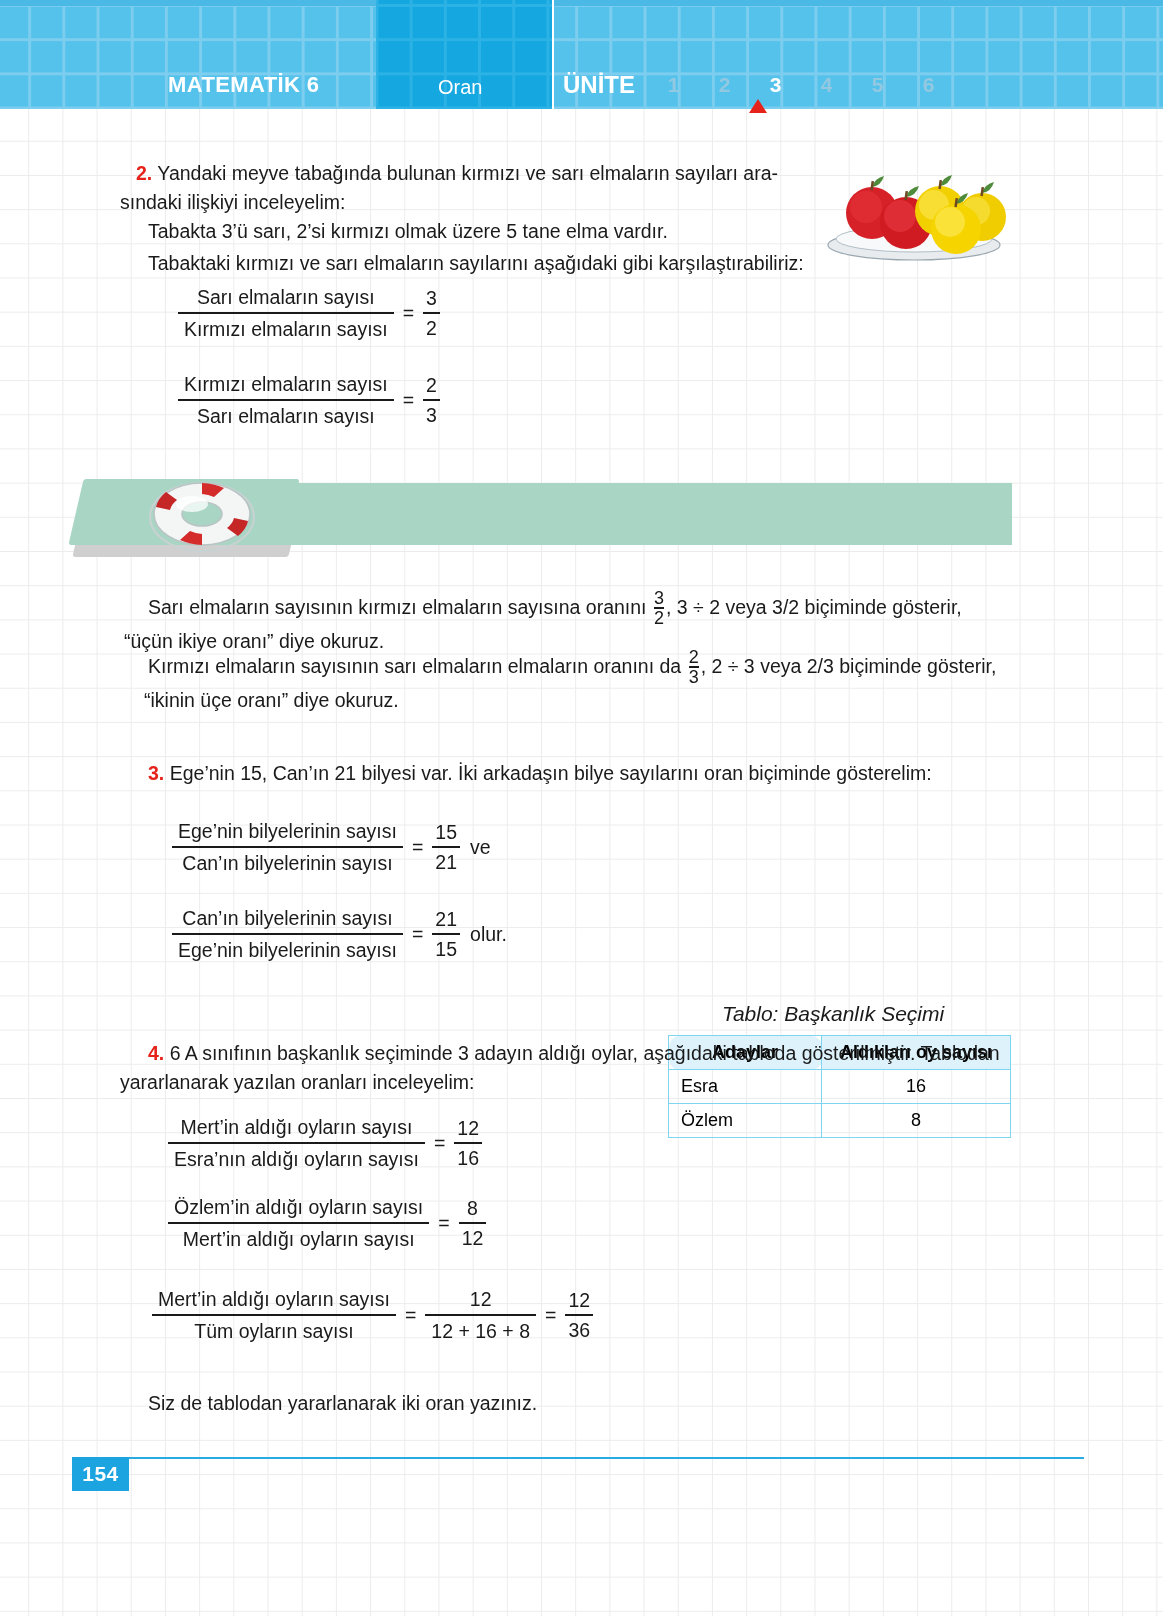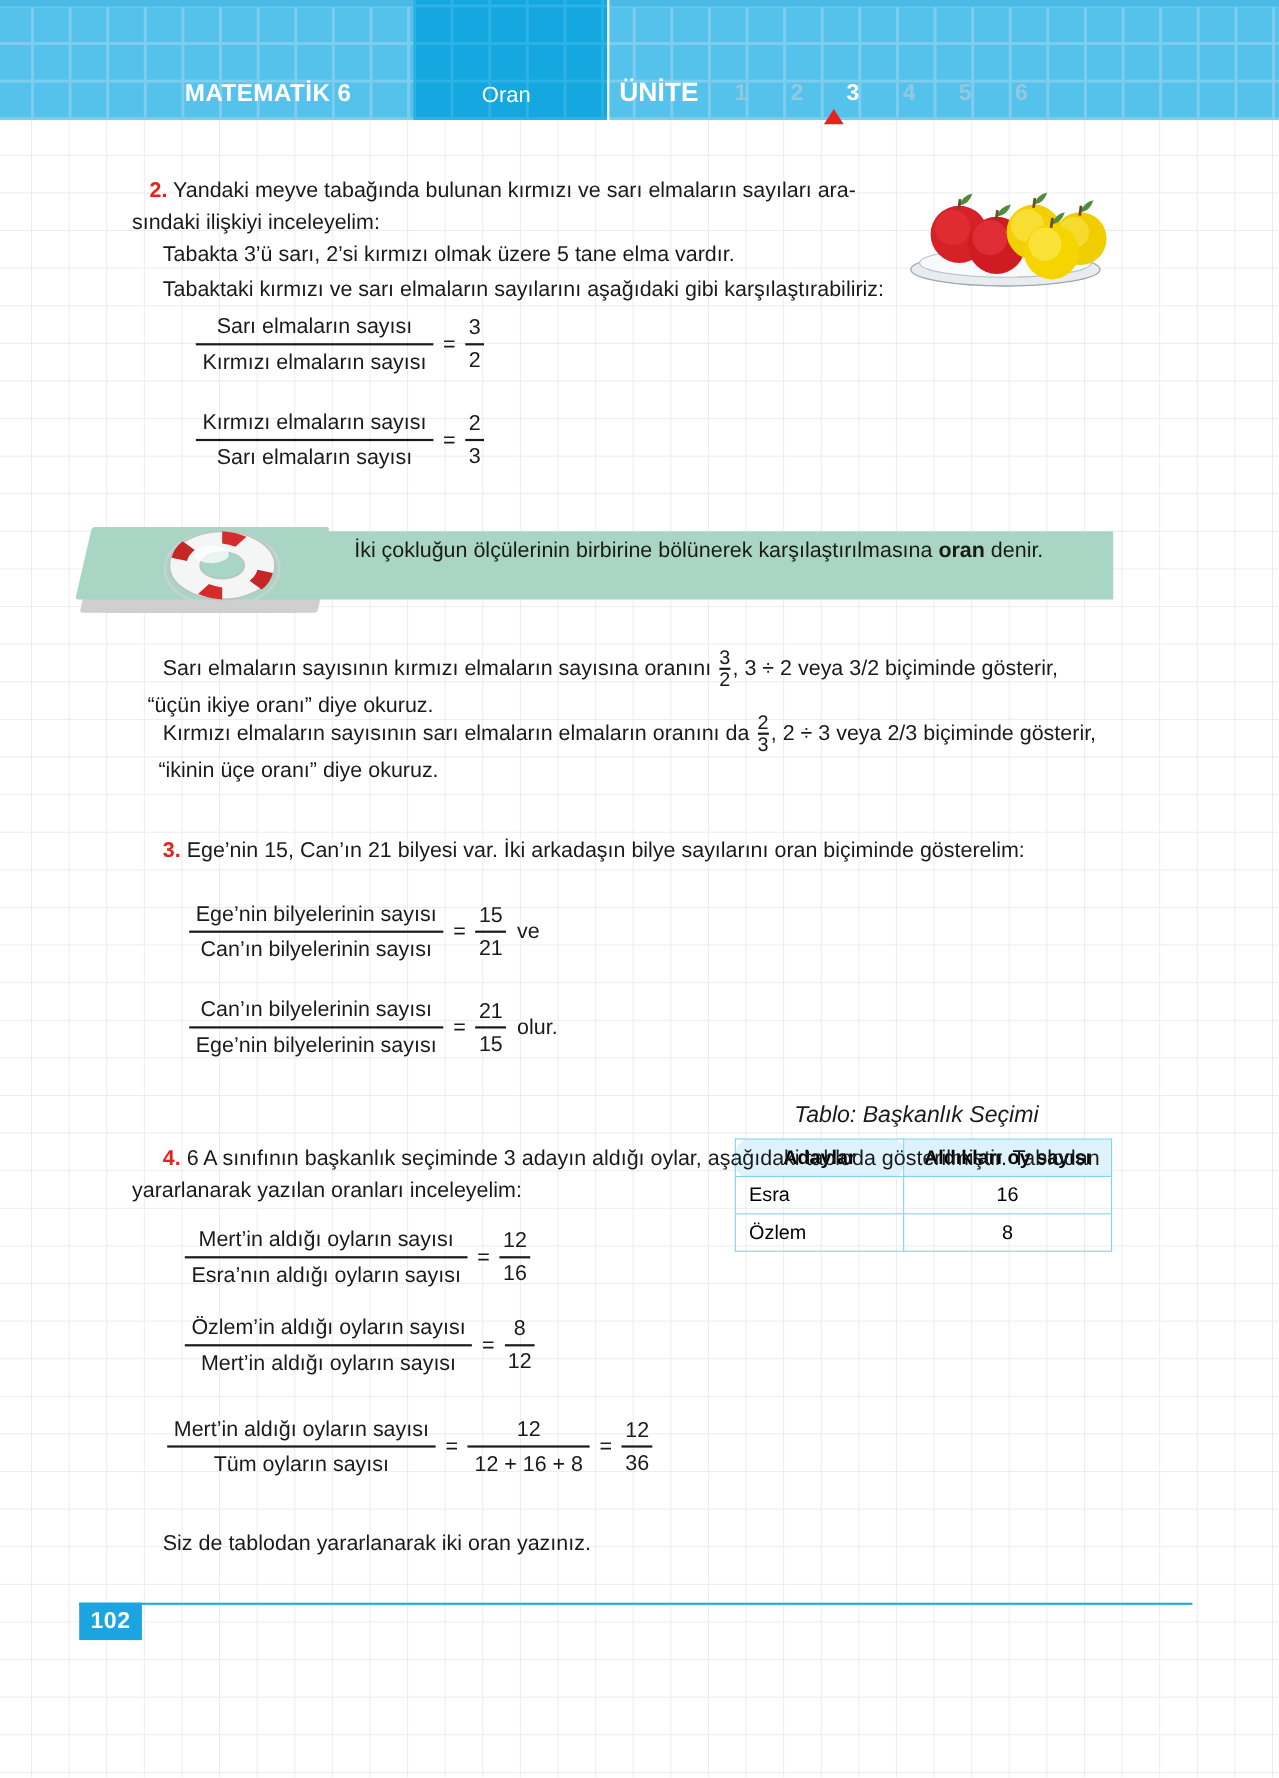--- a/index.html
+++ b/index.html
@@ -457,33 +457,30 @@
       <ellipse cx="60" cy="46" rx="52" ry="34" fill="none" stroke="#c9d2d2" stroke-width="2"></ellipse>
       <ellipse cx="60" cy="43" rx="48" ry="31" fill="#f4f6f6" stroke="#b9c4c4" stroke-width="1.6"></ellipse>
       <ellipse cx="60" cy="43" rx="20" ry="12" fill="#a9d6c4" stroke="#b9c4c4" stroke-width="1.6"></ellipse>
       <path d="M60 12 a48 31 0 0 1 22 5 l-10 9 a30 20 0 0 0 -12 -3 z" fill="#d42b2b"></path>
       <path d="M60 74 a48 31 0 0 1 -22 -5 l10 -9 a30 20 0 0 0 12 3 z" fill="#d42b2b"></path>
       <path d="M14 36 a48 31 0 0 1 10 -15 l11 8 a30 20 0 0 0 -7 10 z" fill="#c52626"></path>
       <path d="M106 50 a48 31 0 0 1 -10 15 l-11 -8 a30 20 0 0 0 7 -10 z" fill="#c52626"></path>
       <ellipse cx="50" cy="33" rx="16" ry="8" fill="#ffffff" opacity="0.75"></ellipse>
     </svg>
 
-    <div class="infobox-text">
-      <span>İki çokluğun ölçülerinin birbirine bölünerek karşılaştırılmasına </span><b>oran</b><span> denir.</span>
-    </div>
   </div>
 
   <div class="para just" style="left:148px; top:481px; width:864px; text-align:justify;">
     <span>Sarı elmaların sayısının kırmızı elmaların sayısına oranını </span><span class="ifrac">
         <span>3</span>
         <span class="bar"></span>
         <span>2</span>
       </span><span>, 3 ÷ 2 veya 3/2 biçiminde gösterir,</span>
   </div>
-  <div class="para" style="left:134px; top:518px;">“üçün ikiye oranı” diye okuruz.</div>
+  <div class="para" style="left:124px; top:518px;">“üçün ikiye oranı” diye okuruz.</div>
 
   <div class="para just" style="left:148px; top:540px; width:864px; text-align:justify;">
     <span>Kırmızı elmaların sayısının sarı elmaların elmaların oranını da </span><span class="ifrac">
         <span>2</span>
         <span class="bar"></span>
         <span>3</span>
       </span><span>, 2 ÷ 3 veya 2/3 biçiminde gösterir,</span>
   </div>
   <div class="para" style="left:120px; top:577px;margin-left:24px;">“ikinin üçe oranı” diye okuruz.</div>
 
@@ -593,13 +590,13 @@
       <td class="c1">16</td>
     </tr>
     <tr>
       <td class="c0">Özlem</td>
       <td class="c1">8</td>
     </tr>
   </tbody>
 </table>
 
 <div class="footer-line"></div>
-<div class="page-num">102</div>
+<div class="page-num">154</div>
 
 </body></html>

